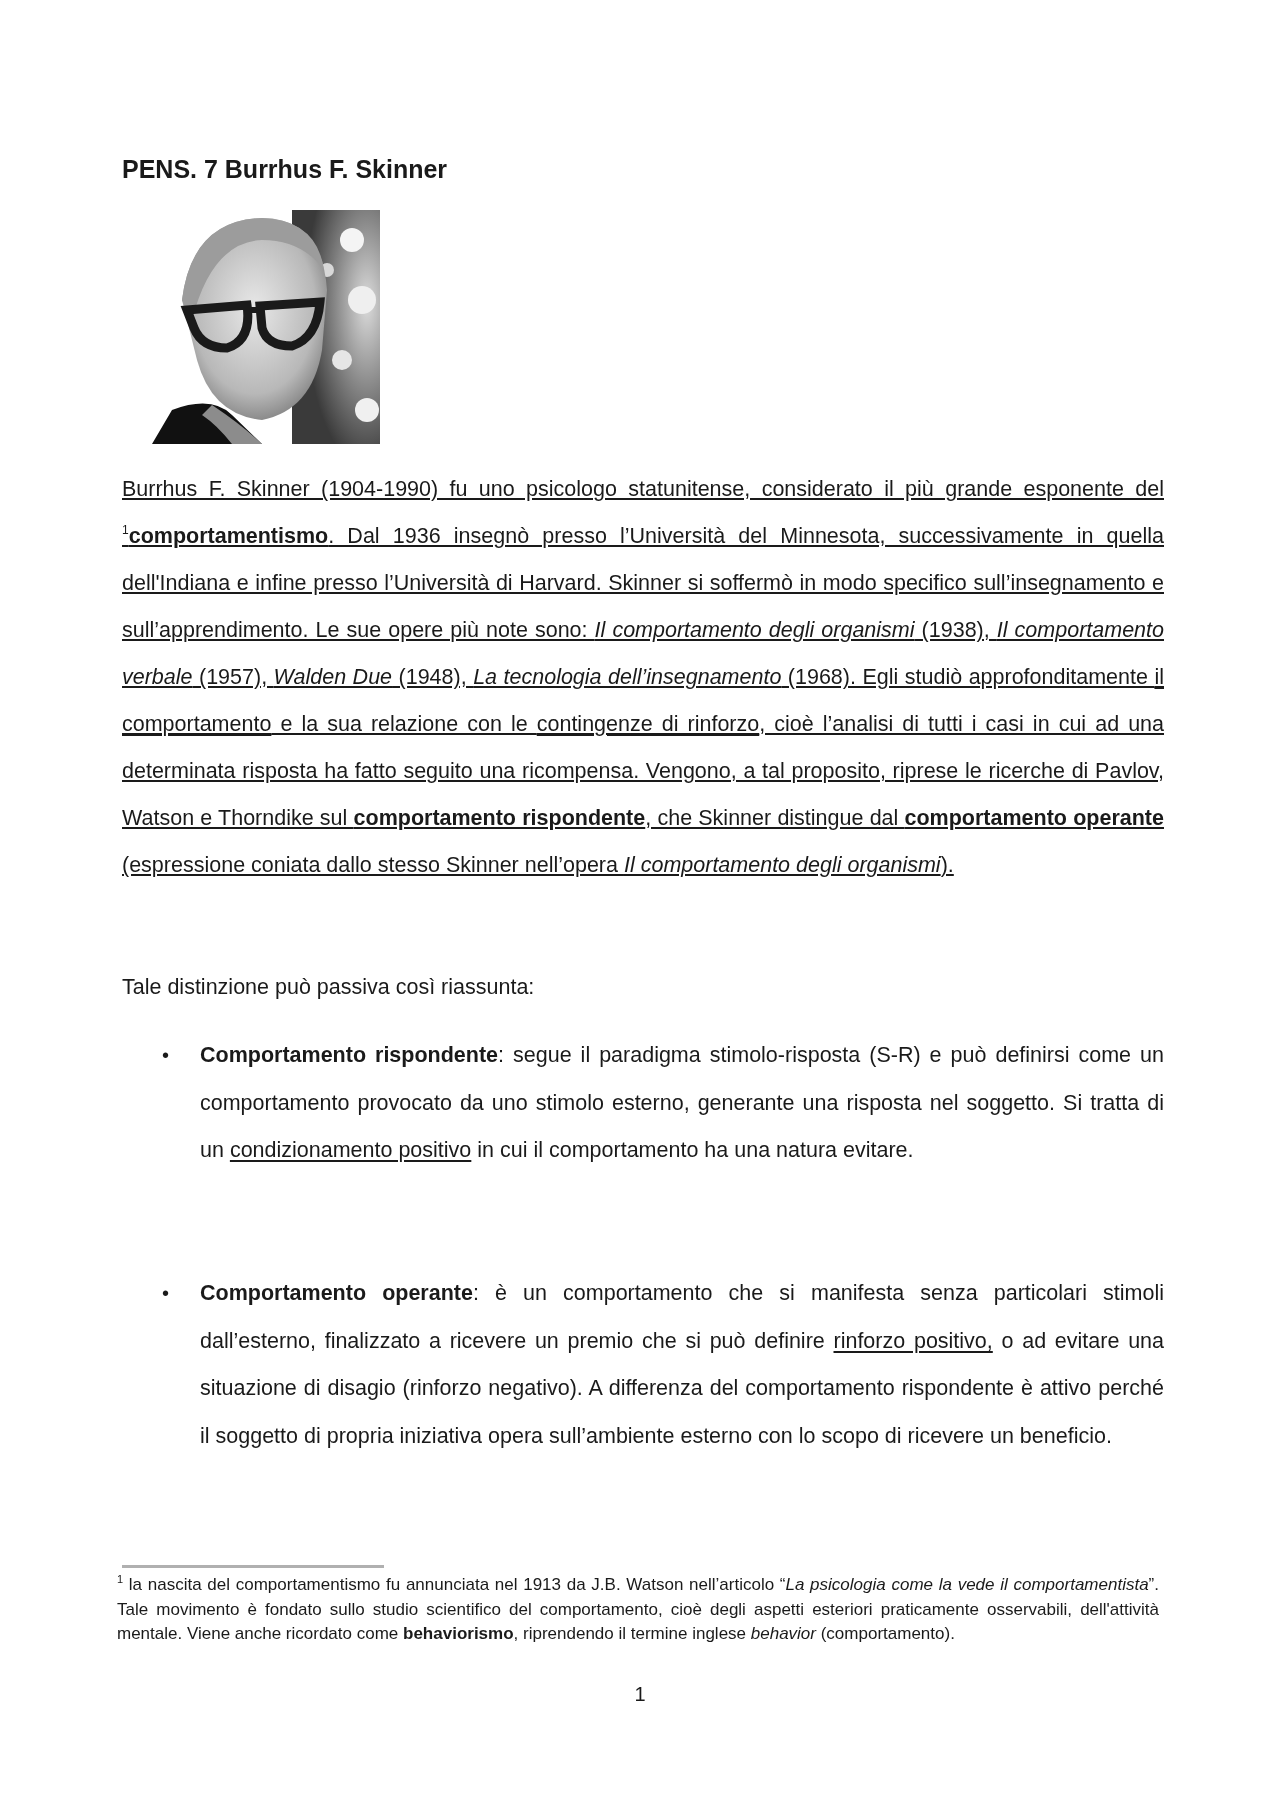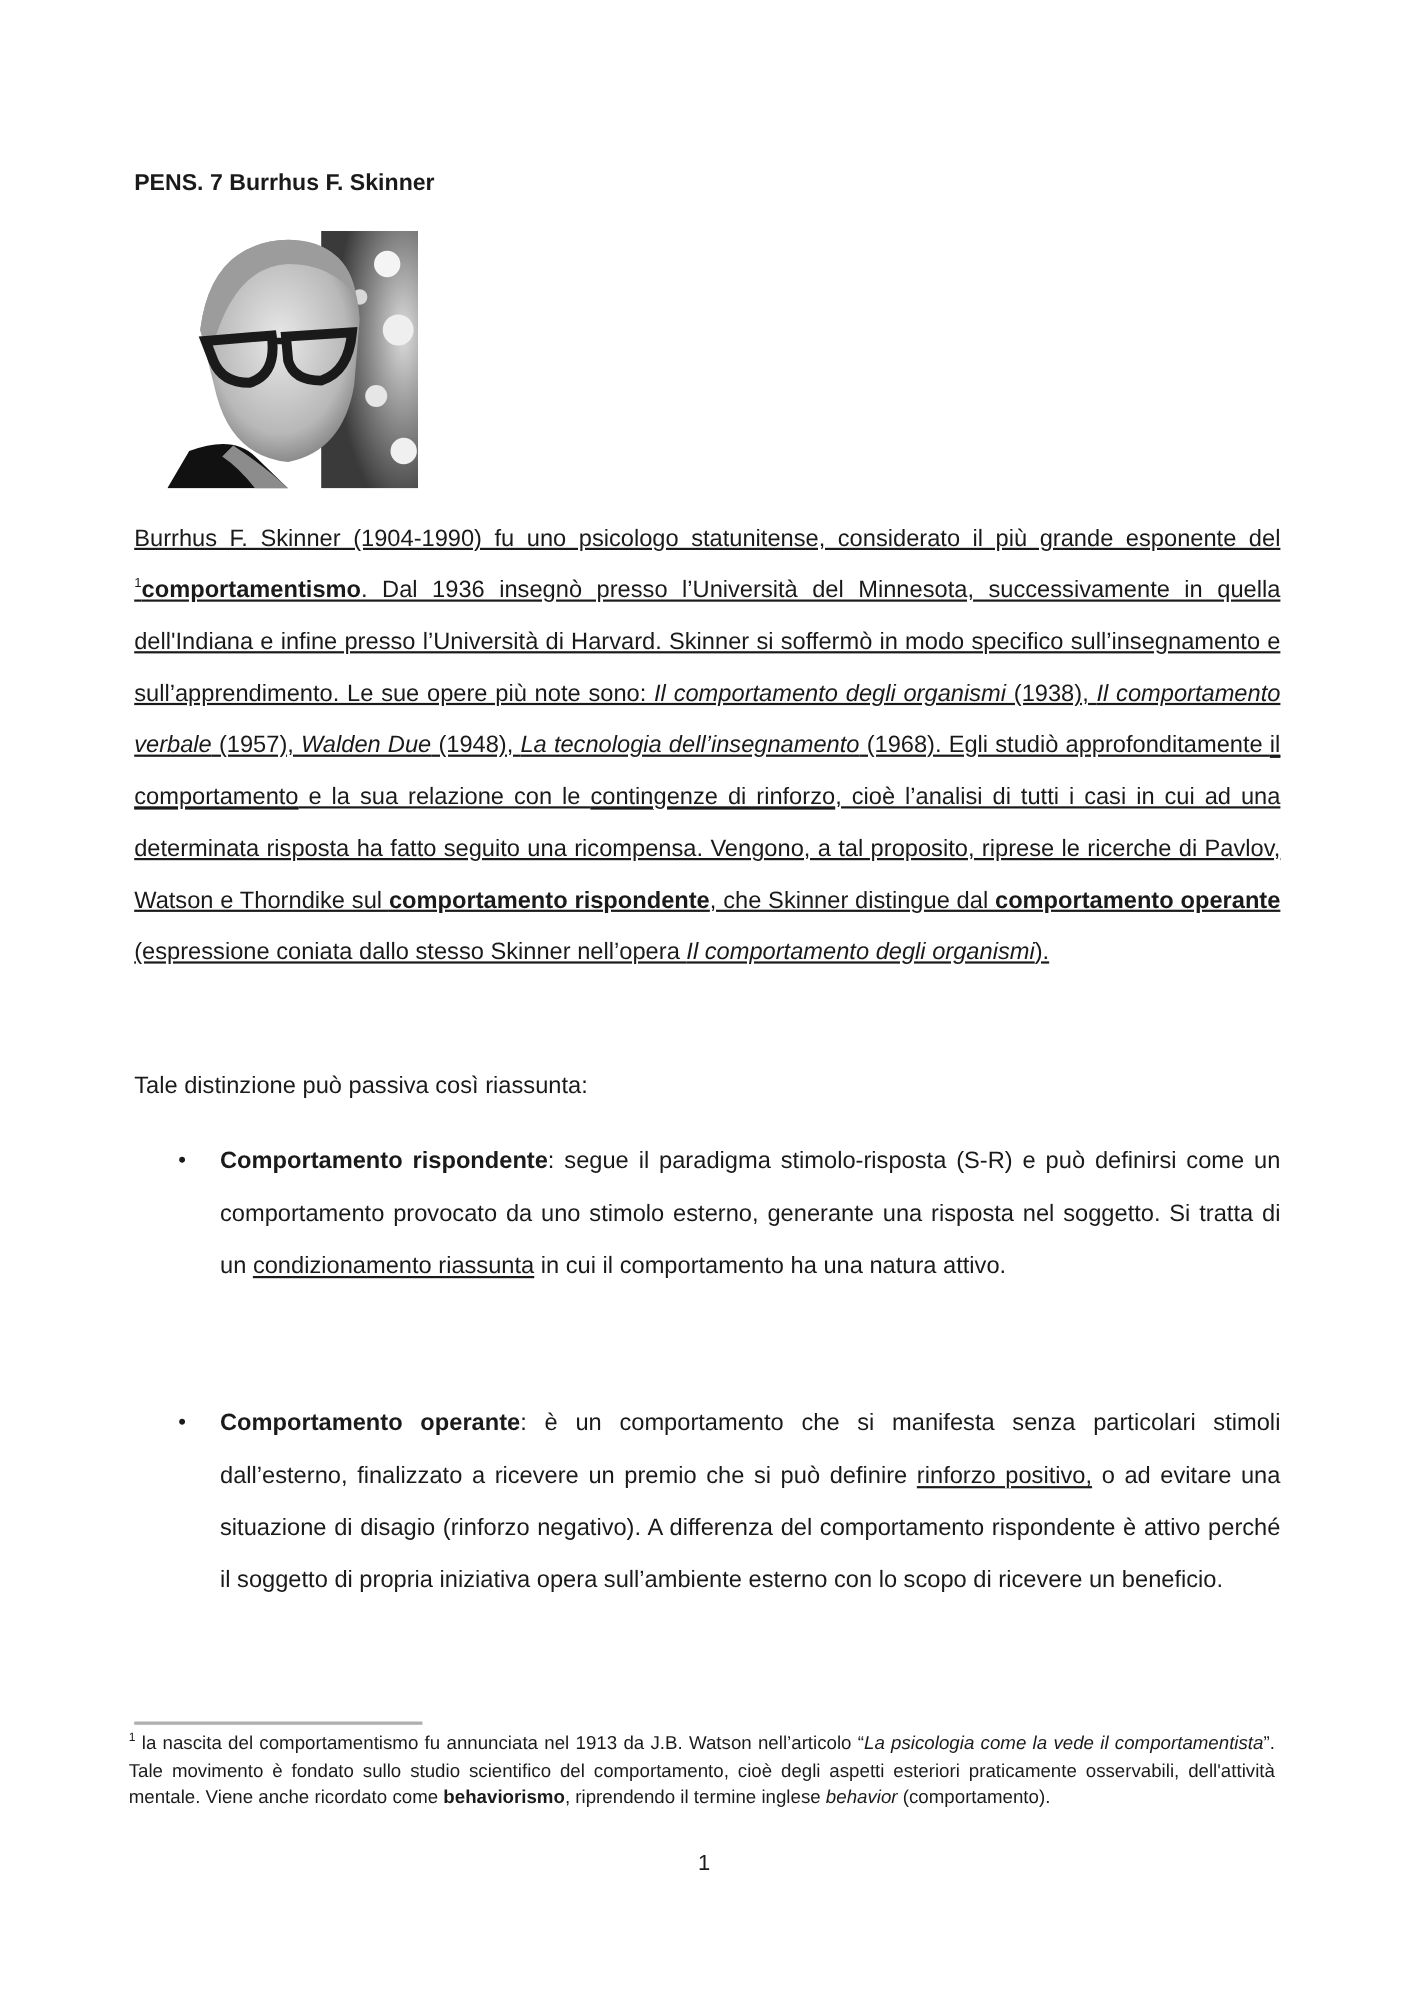--- a/index.html
+++ b/index.html
@@ -1,19 +1,19 @@
 <!DOCTYPE html>
 <html><head>
 <meta charset="utf-8">
 <style>
   html, body { margin: 0; padding: 0; background: #ffffff; }
   body { width: 1280px; height: 1811px; position: relative; overflow: hidden;
          font-family: "Liberation Sans", "DejaVu Sans", sans-serif; color: #1a1a1a; }
   .page { position: absolute; left: 0; top: 0; width: 1280px; height: 1811px; }
-  .title { position: absolute; left: 122px; top: 155px; font-size: 21px; font-weight: bold; letter-spacing: 0; }
+  .title { position: absolute; left: 122px; top: 155px; font-size: 25px; font-weight: bold; letter-spacing: 0; }
   .photo { position: absolute; left: 152px; top: 210px; width: 228px; height: 234px; overflow: hidden; }
   .body-text { position: absolute; left: 122px; width: 1042px; font-size: 21.5px; line-height: 47px; text-align: justify; }
   .p1 { top: 466px; text-decoration: underline; }
   .p2 { top: 964px; }
   .bullets { position: absolute; left: 122px; width: 1042px; font-size: 21.5px; line-height: 47.5px; text-align: justify; margin: 0; padding: 0; list-style: none; }
   .bullets li { position: relative; padding-left: 78px; }
   .bullets li .dot { position: absolute; left: 40px; top: 0; font-size: 20px; }
   .b1 { top: 1032px; }
   .b2 { top: 1270px; }
   u { text-decoration: underline; text-underline-offset: 3px; }
@@ -60,21 +60,21 @@
       <path d="M60 195 Q90 215 110 234 L80 234 Q65 215 50 205 Z" fill="#8c8c8c"></path>
     </svg>
   </div>
 
   <div class="body-text p1"><span>Burrhus F. Skinner (1904-1990) fu uno psicologo statunitense, considerato il più grande esponente del </span><sup>1</sup><b>comportamentismo</b><span>. Dal 1936 insegnò presso l’Università del Minnesota, successivamente  in quella dell'Indiana e infine presso l’Università di Harvard. Skinner si soffermò in modo specifico sull’insegnamento e sull’apprendimento. Le sue opere più note sono: </span><i>Il comportamento degli organismi</i><span> (1938), </span><i>Il comportamento verbale</i><span> (1957), </span><i>Walden Due</i><span> (1948), </span><i>La tecnologia dell’insegnamento</i><span> (1968). Egli studiò approfonditamente </span><u>il comportamento</u><span> e la sua relazione con le </span><u>contingenze di rinforzo</u><span>, cioè l’analisi di tutti i casi in cui ad una determinata risposta ha fatto seguito una ricompensa. Vengono, a tal proposito, riprese le ricerche di Pavlov, Watson e Thorndike sul </span><b>comportamento rispondente</b><span>, che Skinner distingue dal </span><b>comportamento operante</b><span> (espressione coniata dallo stesso Skinner nell’opera </span><i>Il comportamento degli organismi</i><span>).</span></div>
 
   <div class="body-text p2">Tale distinzione può passiva così riassunta:</div>
 
   <ul class="bullets b1">
     <li>
-      <span class="dot">•</span><b>Comportamento rispondente</b><span>: segue il paradigma stimolo-risposta (S-R) e può definirsi come un comportamento provocato da uno stimolo esterno, generante una risposta nel soggetto. Si tratta di un </span><u>condizionamento riassunta</u><span> in cui il comportamento ha una natura attivo.</span>
+      <span class="dot">•</span><b>Comportamento rispondente</b><span>: segue il paradigma stimolo-risposta (S-R) e può definirsi come un comportamento provocato da uno stimolo esterno, generante una risposta nel soggetto. Si tratta di un </span><u>condizionamento positivo</u><span> in cui il comportamento ha una natura evitare.</span>
     </li>
   </ul>
 
   <ul class="bullets b2">
     <li>
       <span class="dot">•</span><b>Comportamento operante</b><span>: è un comportamento che si manifesta senza particolari stimoli dall’esterno, finalizzato a ricevere un premio che si può definire </span><u>rinforzo positivo,</u><span> o ad evitare una situazione di disagio (rinforzo negativo). A differenza del comportamento rispondente è attivo perché il soggetto di propria iniziativa opera sull’ambiente esterno con lo scopo di ricevere un beneficio.</span>
     </li>
   </ul>
 
   <div class="fn-rule"></div>

